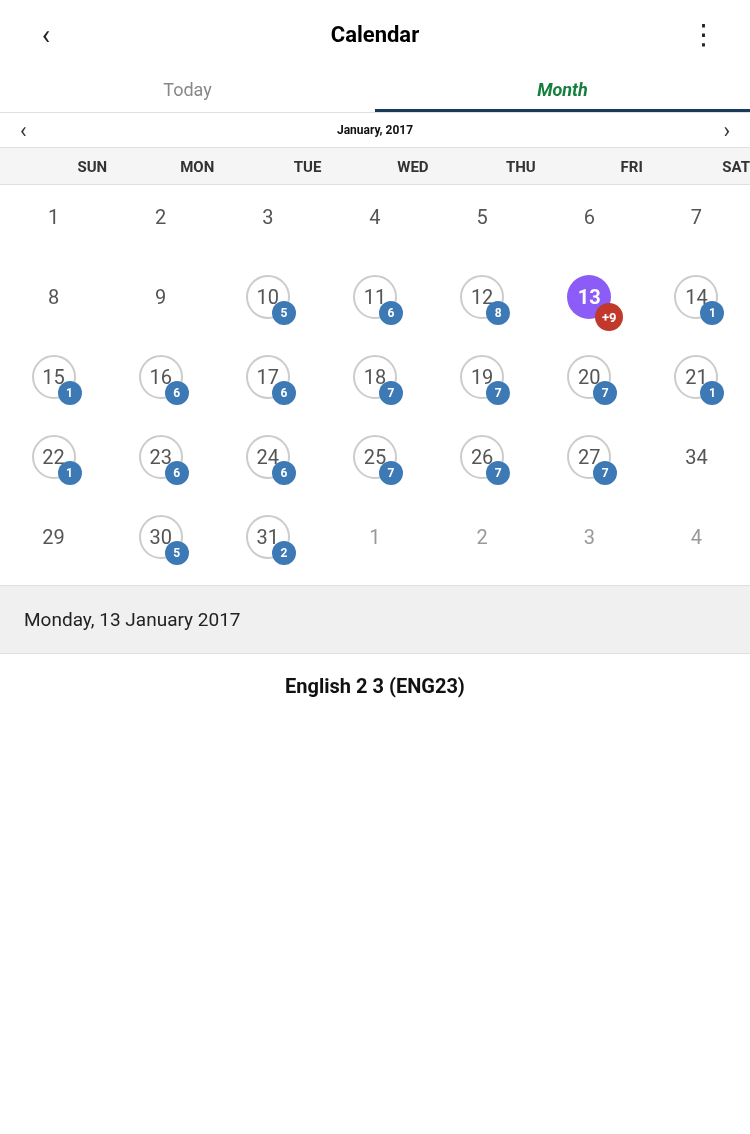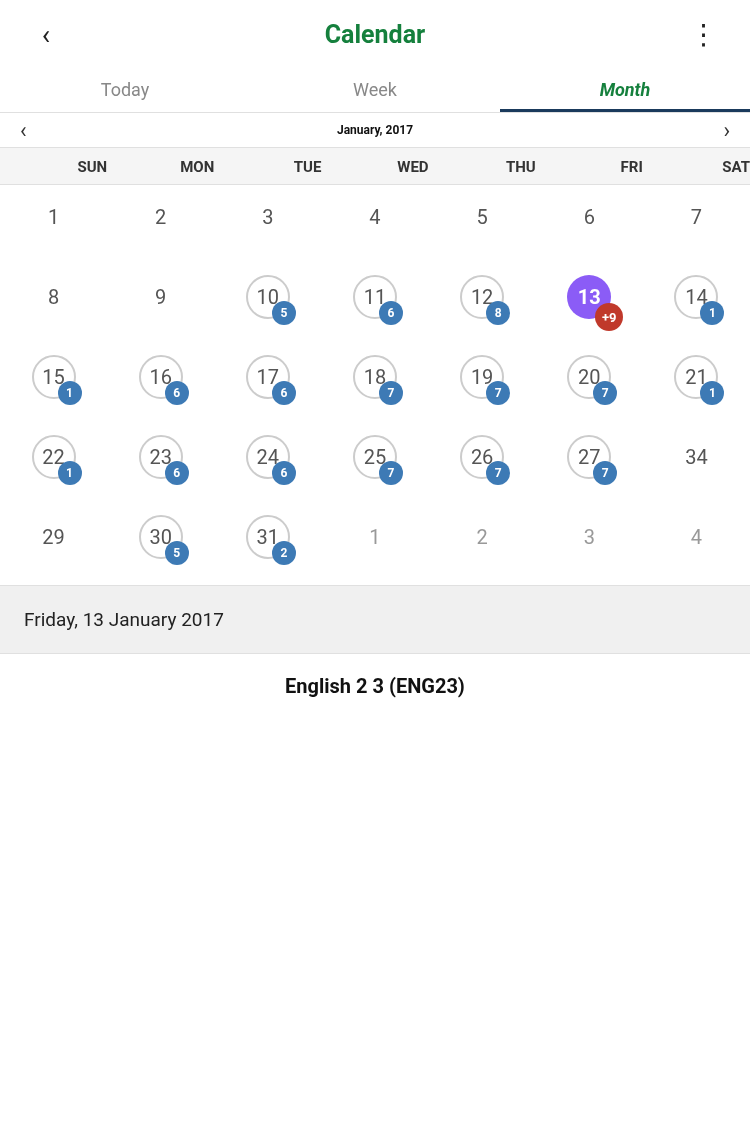--- a/index.html
+++ b/index.html
@@ -14,23 +14,23 @@
 
     
     .header {
       display: flex;
       align-items: center;
       justify-content: space-between;
       padding: 18px 24px 14px;
       background: #fff;
     }
     .header-title {
-      font-size: 25px;
-      font-weight: 700;
-      color: #15803d;
+      font-size: 22px;
+      font-weight: 700;
+      color: #000000;
     }
     .back-btn {
       font-size: 28px;
       color: #222;
       cursor: pointer;
       width: 44px;
       text-align: center;
     }
     .more-btn {
       font-size: 28px;
@@ -200,21 +200,20 @@
 <body>
 
 <div class="header">
   <div class="back-btn">‹</div>
   <div class="header-title">Calendar</div>
   <div class="more-btn">⋮</div>
 </div>
 
 <div class="tabs">
   <div class="tab">Today</div>
-  <div class="tab">Week</div>
   <div class="tab active">Month</div>
 </div>
 
 <div class="month-nav">
   <div class="month-nav-arrow left">‹</div>
   <div class="month-nav-title">January, 2017</div>
   <div class="month-nav-arrow right">›</div>
 </div>
 
 <div class="day-headers">
@@ -328,17 +327,17 @@
       <div class="day-num">2</div>
     </div>
     <div class="cal-cell">
       <div class="day-num">3</div>
     </div>
     <div class="cal-cell">
       <div class="day-num">4</div>
     </div>
   </div>
 
-<div class="footer-date">Friday, 13 January 2017</div>
+<div class="footer-date">Monday, 13 January 2017</div>
 
 <div class="event-item">
   <div class="event-title">English 2 3 (ENG23)</div>
 </div>
 
 </body></html>

